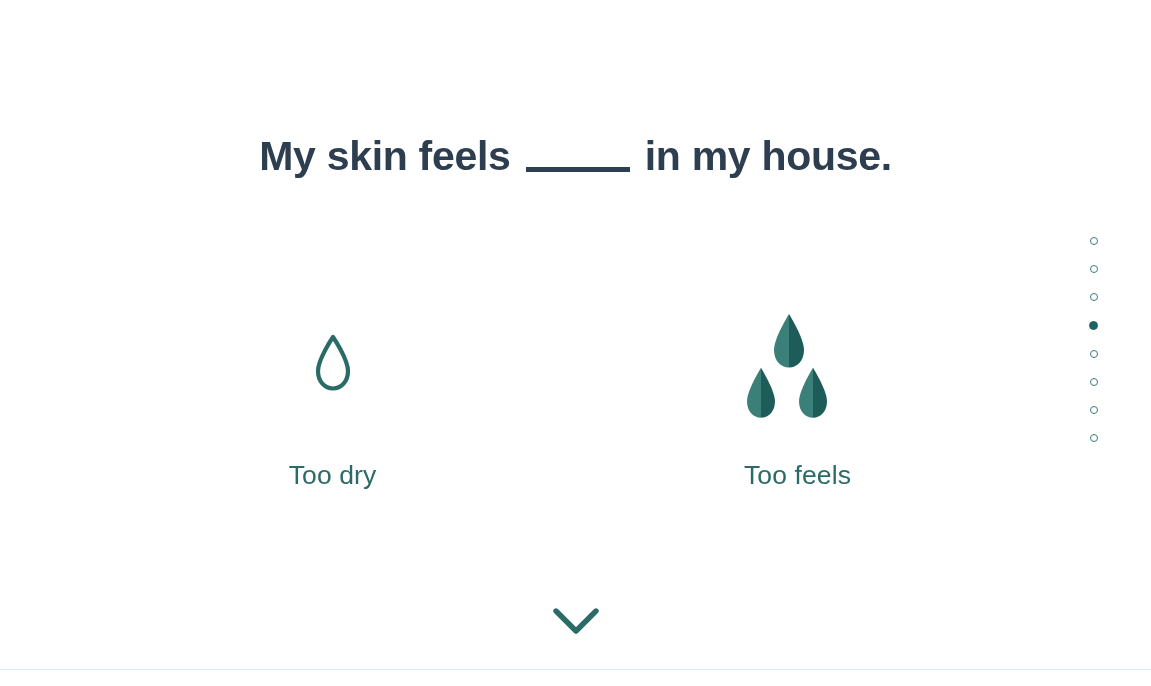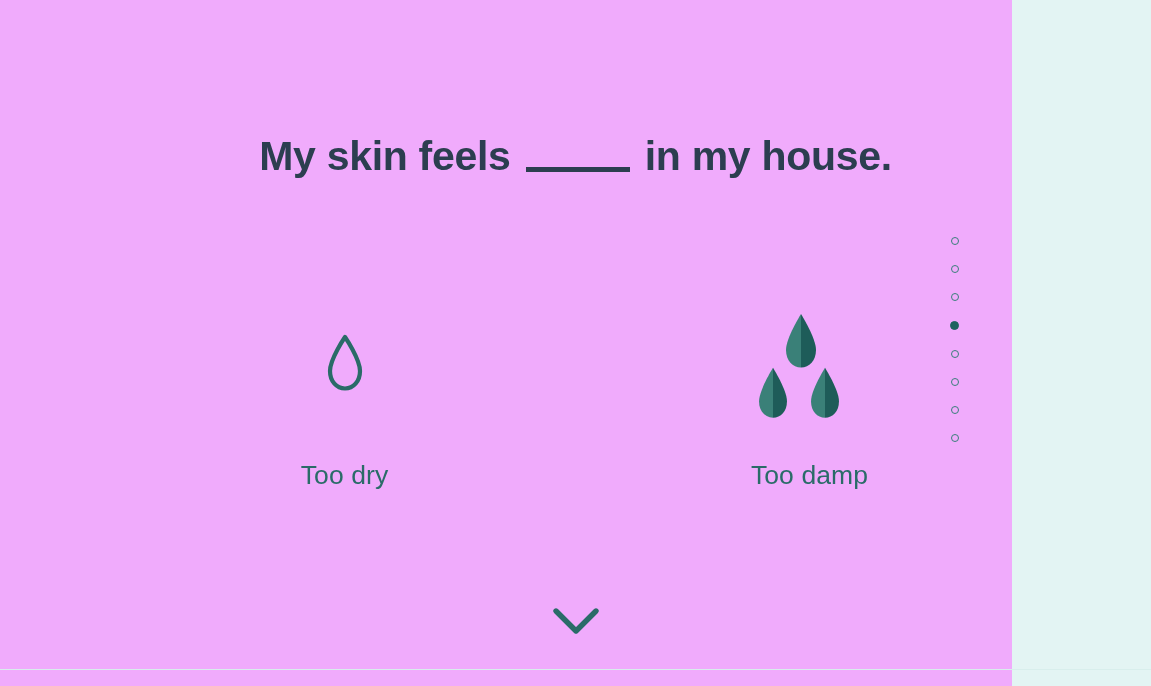--- a/index.html
+++ b/index.html
@@ -8,23 +8,23 @@
   }
   body {
     width: 1151px;
     height: 686px;
     overflow: hidden;
     font-family: "Liberation Sans", sans-serif;
     background: #e3f4f3;
   }
   #screen {
     position: relative;
-    width: 1012px;
+    width: 1151px;
     height: 686px;
-    background: #f0abfc;
+    background: #ffffff;
     box-sizing: border-box;
   }
   
   #question-block {
     position: absolute;
     left: 0;
     top: 132px;
     width: 1151px;
     text-align: center;
   }
@@ -39,21 +39,21 @@
   #question-title .blank-underline {
     display: inline-block;
     width: 104px;
     border-bottom: 5px solid #2c3e50;
     vertical-align: -2px;
     margin: 0 4px;
   }
   
   #options-row {
     position: absolute;
-    left: 112px;
+    left: 100px;
     top: 290px;
     width: 930px;
     display: flex;
     align-items: flex-start;
   }
   .option {
     flex: 1 1 0;
     display: flex;
     flex-direction: column;
     align-items: center;
@@ -173,21 +173,21 @@
             </svg>
           </span>
           <span class="dp" style="left:56px; top:66px;">
             <svg width="38" height="54" viewBox="0 0 40 58" aria-hidden="true">
               <path d="M20 2 C20 2 5 26 5 38 C5 48.5 11.7 55.5 20 55.5 L20 2 Z" fill="#3a8078"></path>
               <path d="M20 2 C20 2 35 26 35 38 C35 48.5 28.3 55.5 20 55.5 L20 2 Z" fill="#1e5c59"></path>
             </svg>
           </span>
         </div>
       </div>
-      <div class="option-label">Too damp</div>
+      <div class="option-label">Too feels</div>
     </div>
 
   </div>
 
   <div id="pagination">
     <button class="page-dot"></button>
     <button class="page-dot"></button>
     <button class="page-dot"></button>
     <button class="page-dot active"></button>
     <button class="page-dot"></button>

